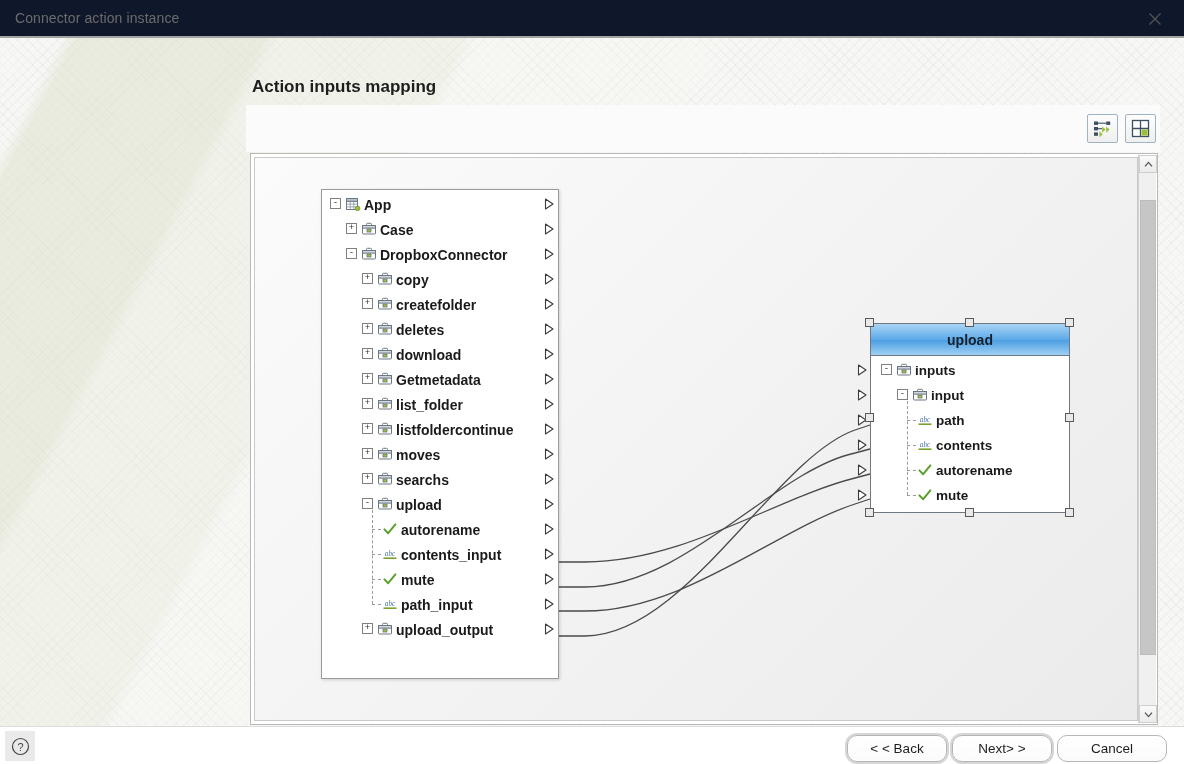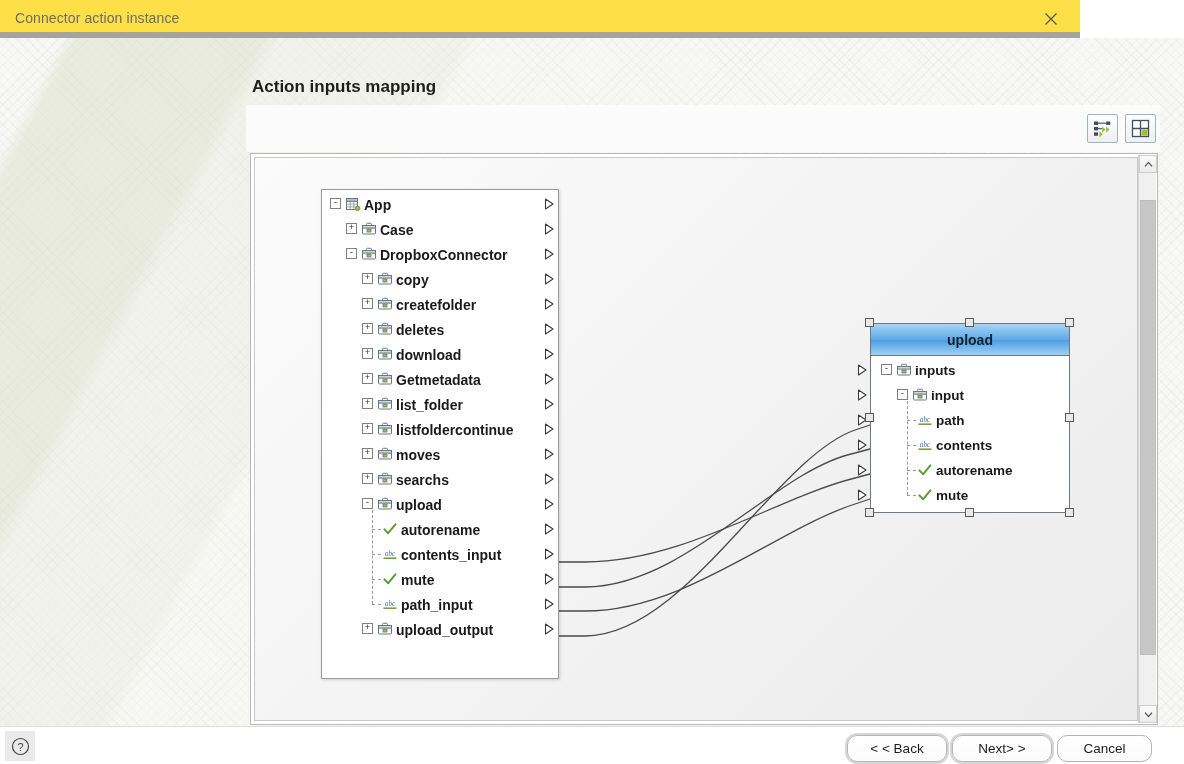--- a/index.html
+++ b/index.html
@@ -9,23 +9,23 @@
     font-family:"Liberation Sans", sans-serif;
     font-size:13px;
     color:#222;
     overflow:hidden;
     position:relative;
     background:#ffffff;
   }
 
   
   #titlebar{
-    position:absolute; left:0; top:0; width:1080px; height:38px;
-    background:#fde047;
-    border-bottom:6px solid #a3a3a3;
+    position:absolute; left:0; top:0; width:1184px; height:38px;
+    background:#0f172a;
+    border-bottom:2px solid #a3a3a3;
     z-index:40;
   }
   #titlebar .ttl{
     position:absolute; left:15px; top:10px;
     font-size:14px; color:#6c6c6c; letter-spacing:.1px;
   }
   #closeBtn{
     position:absolute; right:0; top:0; width:58px; height:37px;
     display:flex; align-items:center; justify-content:center;
     cursor:pointer;
@@ -217,21 +217,21 @@
     border:1px solid #b5b5b5;
     border-radius:10px;
     font-size:13.5px; color:#1d1d1d;
     font-family:"Liberation Sans", sans-serif;
     display:flex;align-items:center;justify-content:center;
     cursor:pointer;
   }
   .fbtn.focus{ box-shadow:0 0 0 1px #ffffff inset, 0 0 0 2px #d6d6d6; }
   #btnBack{ left:847px; width:100px; }
   #btnNext{ left:952px; width:100px; }
-  #btnCancel{ left:1057px; width:95px; }
+  #btnCancel{ left:1057px; width:110px; }
 </style>
 </head>
 <body>
 
 <div id="titlebar">
   <div class="ttl">Connector action instance</div>
   <div id="closeBtn">
     <svg width="16" height="16" viewBox="0 0 16 16" aria-hidden="true">
       <path d="M2.5 2.5 L13.5 13.5 M13.5 2.5 L2.5 13.5" stroke="#555" stroke-width="1.2" fill="none"></path>
     </svg>

